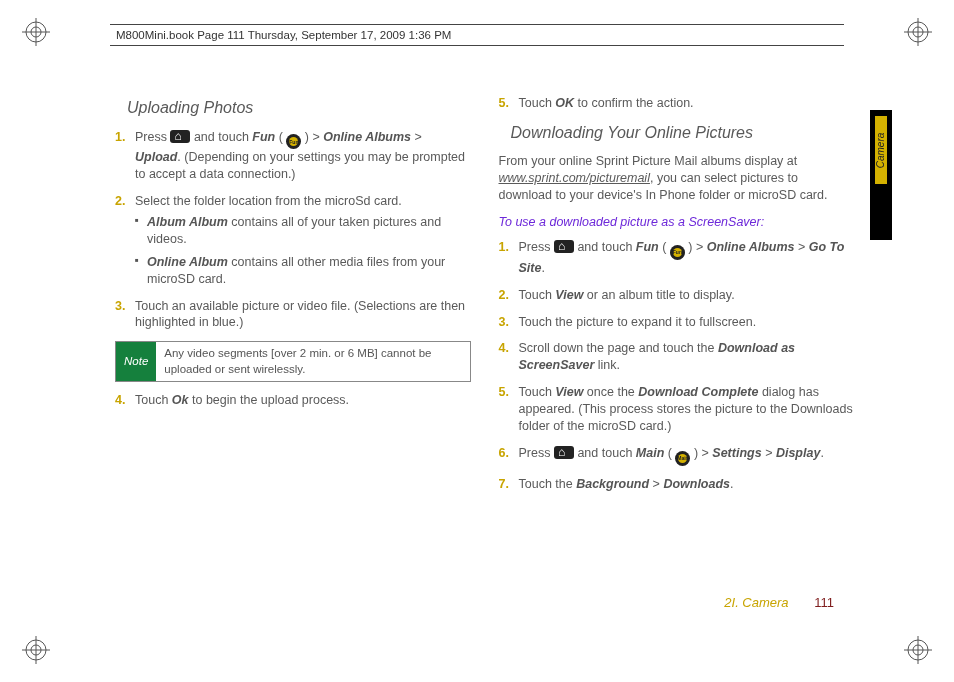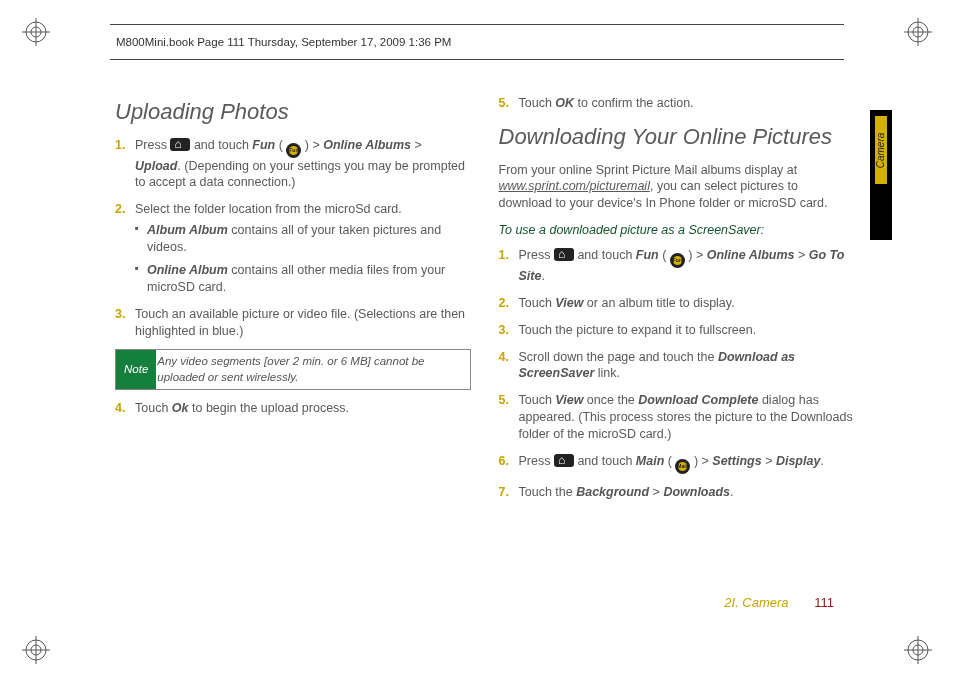--- a/index.html
+++ b/index.html
@@ -20,21 +20,21 @@
   .regmark svg { width: 28px; height: 28px; }
   .tl { top: 18px; left: 22px; }
   .tr { top: 18px; right: 22px; }
   .bl { bottom: 18px; left: 22px; }
   .br { bottom: 18px; right: 22px; }
   .header-bar {
     position: absolute;
     top: 24px;
     left: 110px;
     right: 110px;
-    height: 36px;
+    height: 22px;
     border-top: 1px solid #444;
     border-bottom: 1px solid #444;
     font-size: 11.5px;
     color: #333;
     display: flex;
     align-items: center;
     padding: 0 6px;
   }
   .side-tab {
     position: absolute;
@@ -69,25 +69,25 @@
     right: 100px;
     bottom: 70px;
   }
   .cols {
     display: flex;
     gap: 28px;
     height: 100%;
   }
   .col { flex: 1; font-size: 12.5px; line-height: 1.35; }
   h2 {
-    font-size: 22px;
+    font-size: 16px;
     font-style: italic;
     font-weight: 400;
     color: #595959;
-    margin: 2px 0 10px;
+    margin: 2px 12px 10px;
   }
   ol { list-style: none; }
   ol > li {
     position: relative;
     padding-left: 20px;
     margin-bottom: 10px;
   }
   ol > li .num {
     position: absolute;
     left: 0;
@@ -161,28 +161,27 @@
   .notebox .nlabel {
     background: #15803d;
     color: #fff;
     font-style: italic;
     padding: 4px 8px;
     display: flex;
     align-items: center;
     font-size: 11.5px;
   }
   .notebox .ntext {
-    font-style: italic;
-    padding: 4px 1px;
+    padding: 4px 8px;
     color: #555;
   }
   .leadin {
     font-style: italic;
     margin: 6px 0 8px;
-    color: #14532d;
+    color: #6d28d9;
   }
   .footer {
     position: absolute;
     bottom: 72px;
     right: 120px;
     font-size: 13px;
     font-style: italic;
     color: #c8a400;
   }
   .footer .pn { font-style: normal; margin-left: 22px; color: #7f1d1d; }

